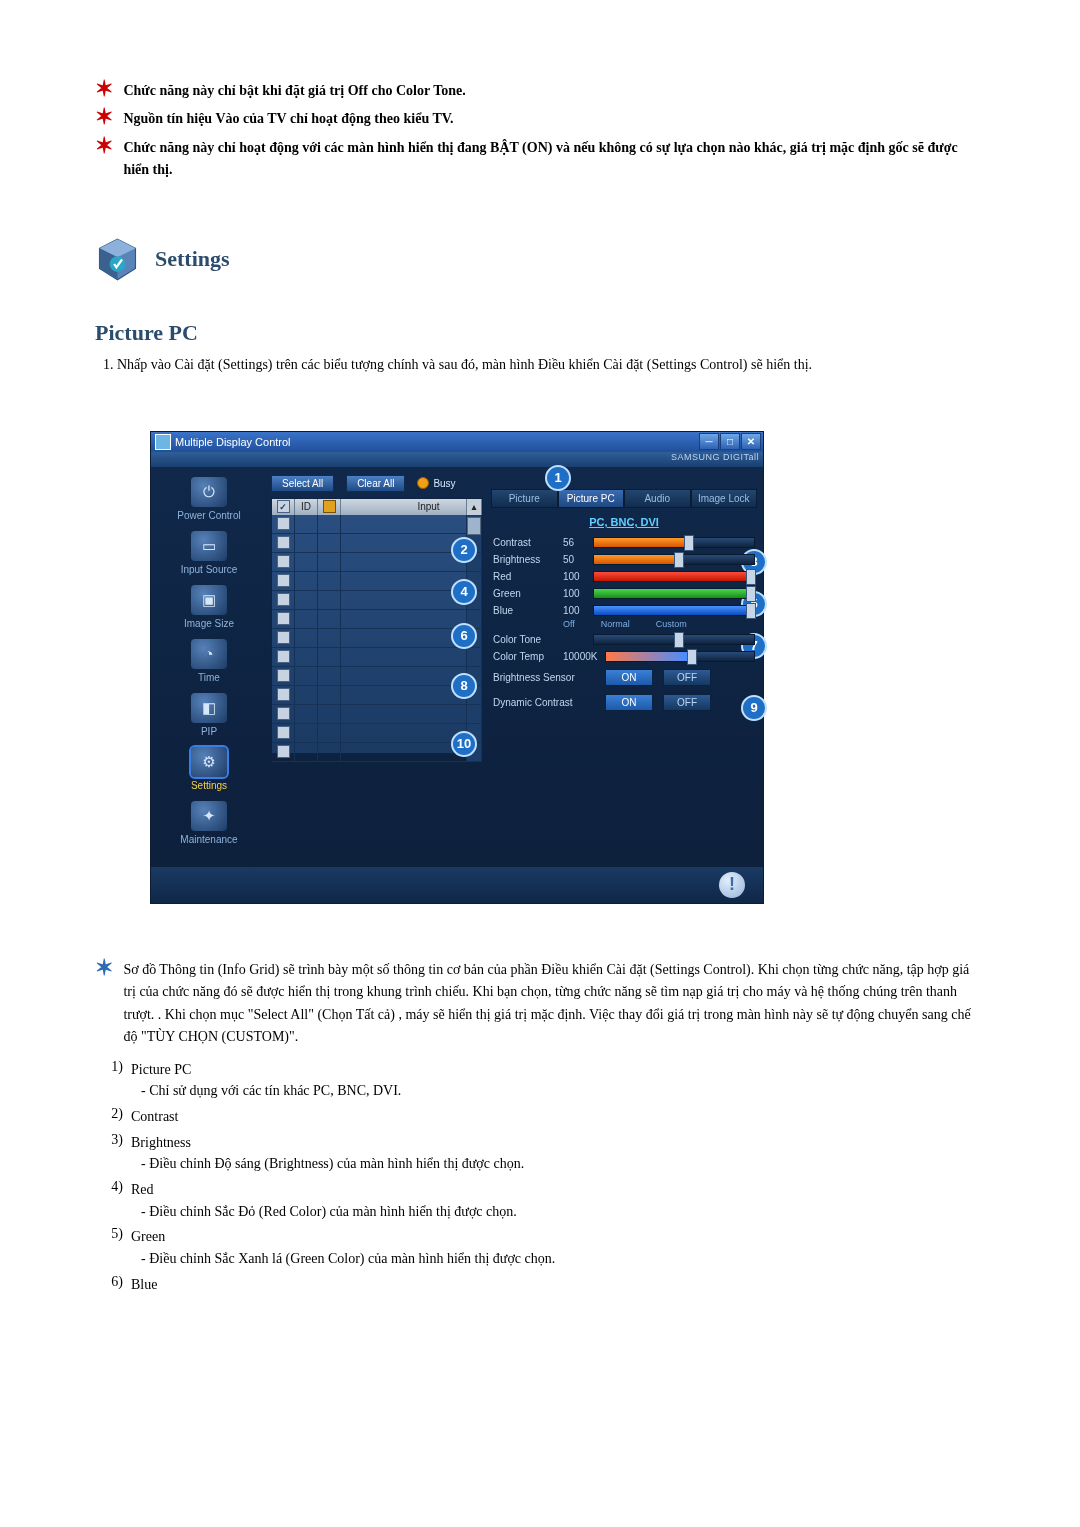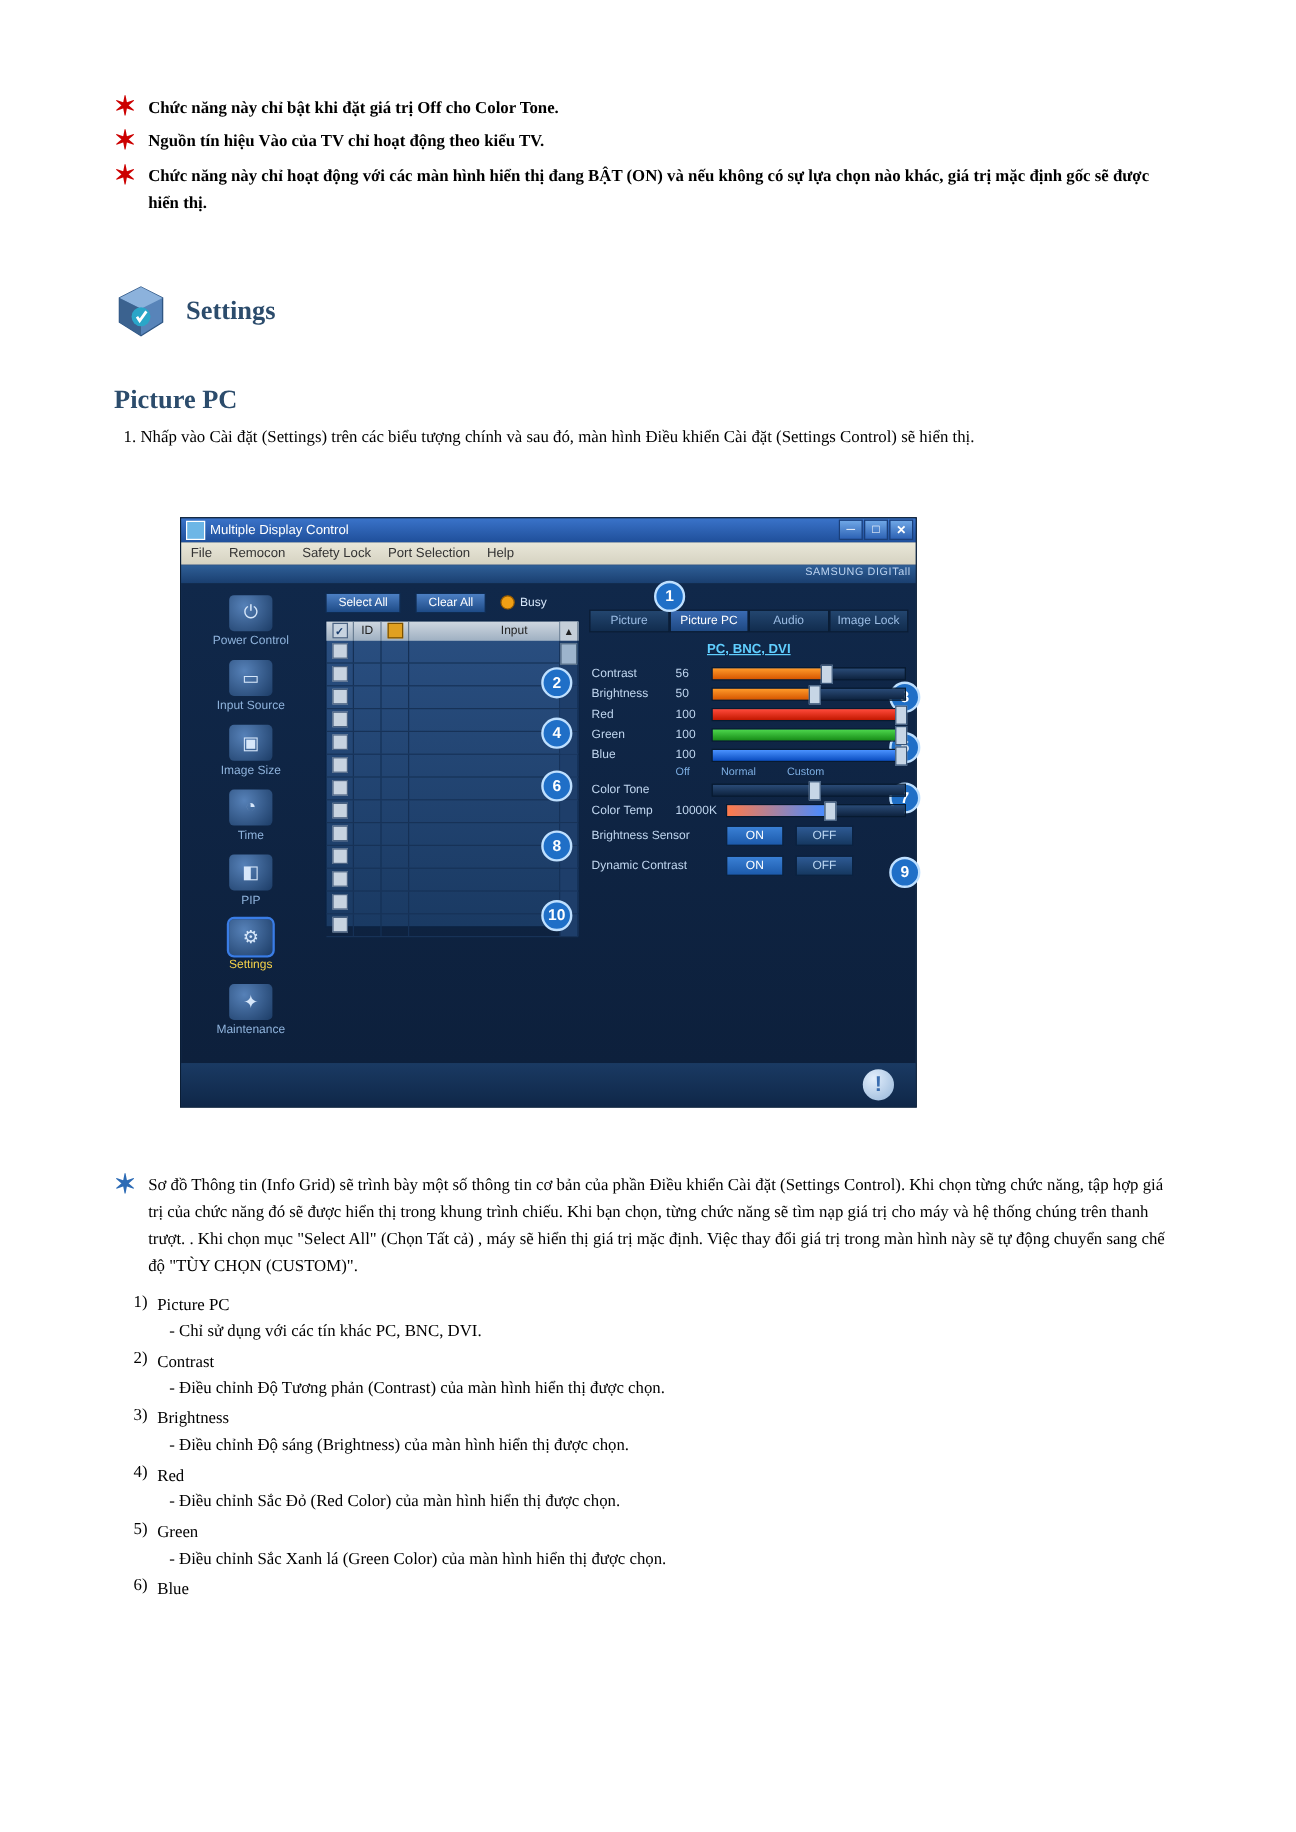--- a/index.html
+++ b/index.html
@@ -259,27 +259,20 @@
     <div class="title">
       <span class="title-icon"></span>
       <span>Multiple Display Control</span>
     </div>
     <div class="win-btns">
       <div class="win-btn">─</div>
       <div class="win-btn">□</div>
       <div class="win-btn">✕</div>
     </div>
   </div>
-  <div class="menubar">
-    <span>File</span>
-    <span>Remocon</span>
-    <span>Safety Lock</span>
-    <span>Port Selection</span>
-    <span>Help</span>
-  </div>
   <div class="brandbar">SAMSUNG DIGITall</div>
 
   <div class="app-body">
     <div class="sidebar" id="sidebar">
         <div class="side-item">
           <div class="side-icon">⏻</div>
           <div>Power Control</div>
         </div>
         <div class="side-item">
           <div class="side-icon">▭</div>
@@ -561,21 +554,20 @@
       <div class="explain-num">1)</div>
       <div class="explain-body">
         <div>Picture PC</div>
         <div class="explain-sub">- Chỉ sử dụng với các tín khác PC, BNC, DVI.</div>
       </div>
     </div>
     <div class="explain-item">
       <div class="explain-num">2)</div>
       <div class="explain-body">
         <div>Contrast</div>
-        <div class="explain-sub">- Điều chỉnh Độ Tương phản (Contrast) của màn hình hiển thị được chọn.</div>
       </div>
     </div>
     <div class="explain-item">
       <div class="explain-num">3)</div>
       <div class="explain-body">
         <div>Brightness</div>
         <div class="explain-sub">- Điều chỉnh Độ sáng (Brightness) của màn hình hiển thị được chọn.</div>
       </div>
     </div>
     <div class="explain-item">

